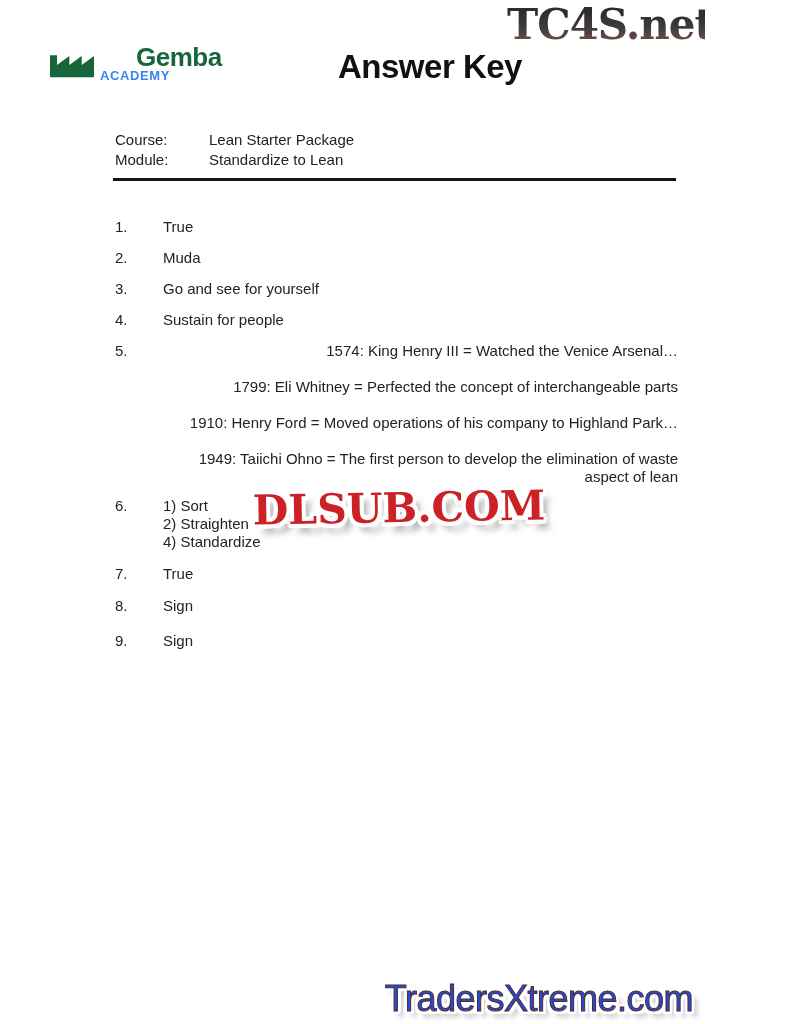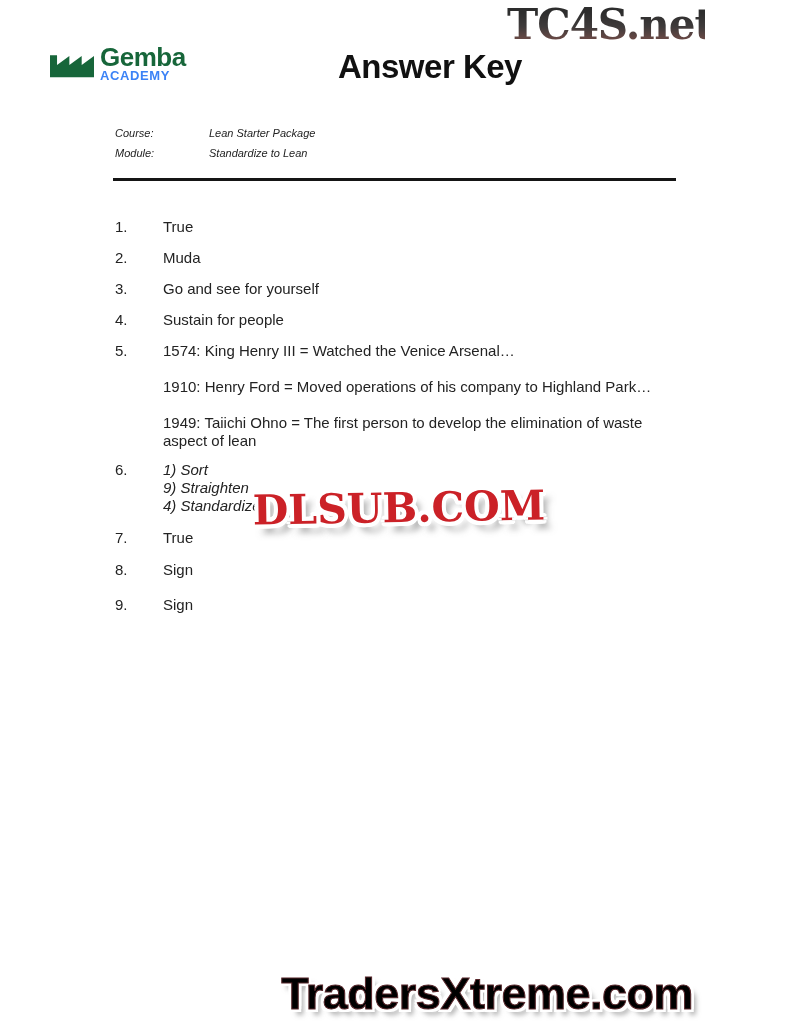--- a/index.html
+++ b/index.html
@@ -20,52 +20,52 @@
     font-weight:bold; font-size:42px; letter-spacing:-1px;
     background:linear-gradient(180deg,#2d2d2d 25%,#3f3b3b 55%,#8a544d 100%);
     -webkit-background-clip:text; background-clip:text; color:transparent;
     white-space:nowrap;
   }
 
   
   .logo { position:absolute; left:50px; top:44px; display:flex; align-items:center; gap:6px; }
   .logo svg { display:block; }
   .logo-name {
-    font-size:26px; font-weight:bold; color:#17663a; line-height:24px; letter-spacing:-0.5px;
+    font-size:26px; font-weight:bold; color:#17663a; line-height:24px; letter-spacing:-0.5px;margin-left:36px;
   }
   .logo-sub {
     font-size:13px; font-weight:bold; color:#3b82f6; letter-spacing:0.6px; line-height:14px;
   }
 
   
   .title {
     position:absolute; left:0; top:48px; width:860px;
     text-align:center;
     font-size:33px; font-weight:bold; color:#111;
     letter-spacing:-0.5px;
   }
 
   
-  .meta { position:absolute; left:115px; top:123px; font-size:11px; line-height:20px;font-style:italic; }
+  .meta { position:absolute; left:115px; top:130px; font-size:15px; line-height:20px; }
   .meta-row { display:flex; }
   .meta-label { width:94px; }
 
   .rule {
     position:absolute; left:113px; top:178px;
     width:563px; height:3px; background:#151515;
   }
 
   
   .answers { position:absolute; left:115px; top:218px; width:570px; font-size:15px; line-height:17.5px; }
   .row { display:flex; margin-bottom:13.5px; }
   .num { width:48px; flex:0 0 48px; }
   .txt { width:515px; }
-  .row-multi .para { margin-bottom:18.5px; }
+  .row-multi .para { margin-bottom:18.5px;text-align:right; }
   .row-multi { margin-bottom:-7px; }
-  .row-sublines .txt div { line-height:18px;font-style:italic; }
+  .row-sublines .txt div { line-height:18px; }
   .row-sublines { margin-bottom:14px; }
   .row-last { margin-bottom:0; }
 
   
   .stamp {
     position:absolute; left:249px; top:484px; width:300px;
     text-align:center;
     font-family:"DejaVu Serif","Liberation Serif",serif;
     font-weight:bold; font-size:41px; letter-spacing:0px;
     color:#cb2127;
@@ -74,22 +74,22 @@
       -3px -3px 0 #fff, 3px -3px 0 #fff, -3px 3px 0 #fff, 3px 3px 0 #fff,
       0 -4px 0 #fff, 0 4px 0 #fff, -4px 0 0 #fff, 4px 0 0 #fff,
       -2px 4px 0 #fff, 2px 4px 0 #fff, -2px -4px 0 #fff, 2px -4px 0 #fff,
       7px 9px 6px rgba(110,110,110,0.55);
     white-space:nowrap;
   }
 
   
   .traders {
     position:absolute; right:12px; bottom:4px;
-    font-size:45px; font-weight:bold; letter-spacing:-0.5px;
-    color:#000000;
+    font-size:36px; font-weight:normal; letter-spacing:-0.5px;
+    color:#1d4ed8;
     -webkit-text-stroke:1px #58272b;
     text-shadow:
       -3px -3px 0 #fff, 3px -3px 0 #fff, -3px 3px 0 #fff, 3px 3px 0 #fff,
       0 -3px 0 #fff, 0 3px 0 #fff, -3px 0 0 #fff, 3px 0 0 #fff,
       5px 6px 5px rgba(120,120,120,0.6);
     white-space:nowrap;
   }
 </style>
 </head>
 <body>
@@ -144,30 +144,31 @@
 
     <div class="row">
       <div class="num">4.</div>
       <div class="txt">Sustain for people</div>
     </div>
 
     <div class="row row-multi">
       <div class="num">5.</div>
       <div class="txt">
         <div class="para">1574: King Henry III = Watched the Venice Arsenal…</div>
+        <div class="para">1799: Eli Whitney = Perfected the concept of interchangeable parts</div>
         <div class="para">1910: Henry Ford = Moved operations of his company to Highland Park…</div>
         <div class="para">1949: Taiichi Ohno = The first person to develop the elimination of waste aspect of lean</div>
       </div>
     </div>
 
     <div class="row row-sublines">
       <div class="num">6.</div>
       <div class="txt">
         <div>1) Sort</div>
-        <div>9) Straighten</div>
+        <div>2) Straighten</div>
         <div>4) Standardize</div>
       </div>
     </div>
 
     <div class="row" style="margin-bottom:15px">
       <div class="num">7.</div>
       <div class="txt">True</div>
     </div>
 
     <div class="row" style="margin-bottom:17px">

